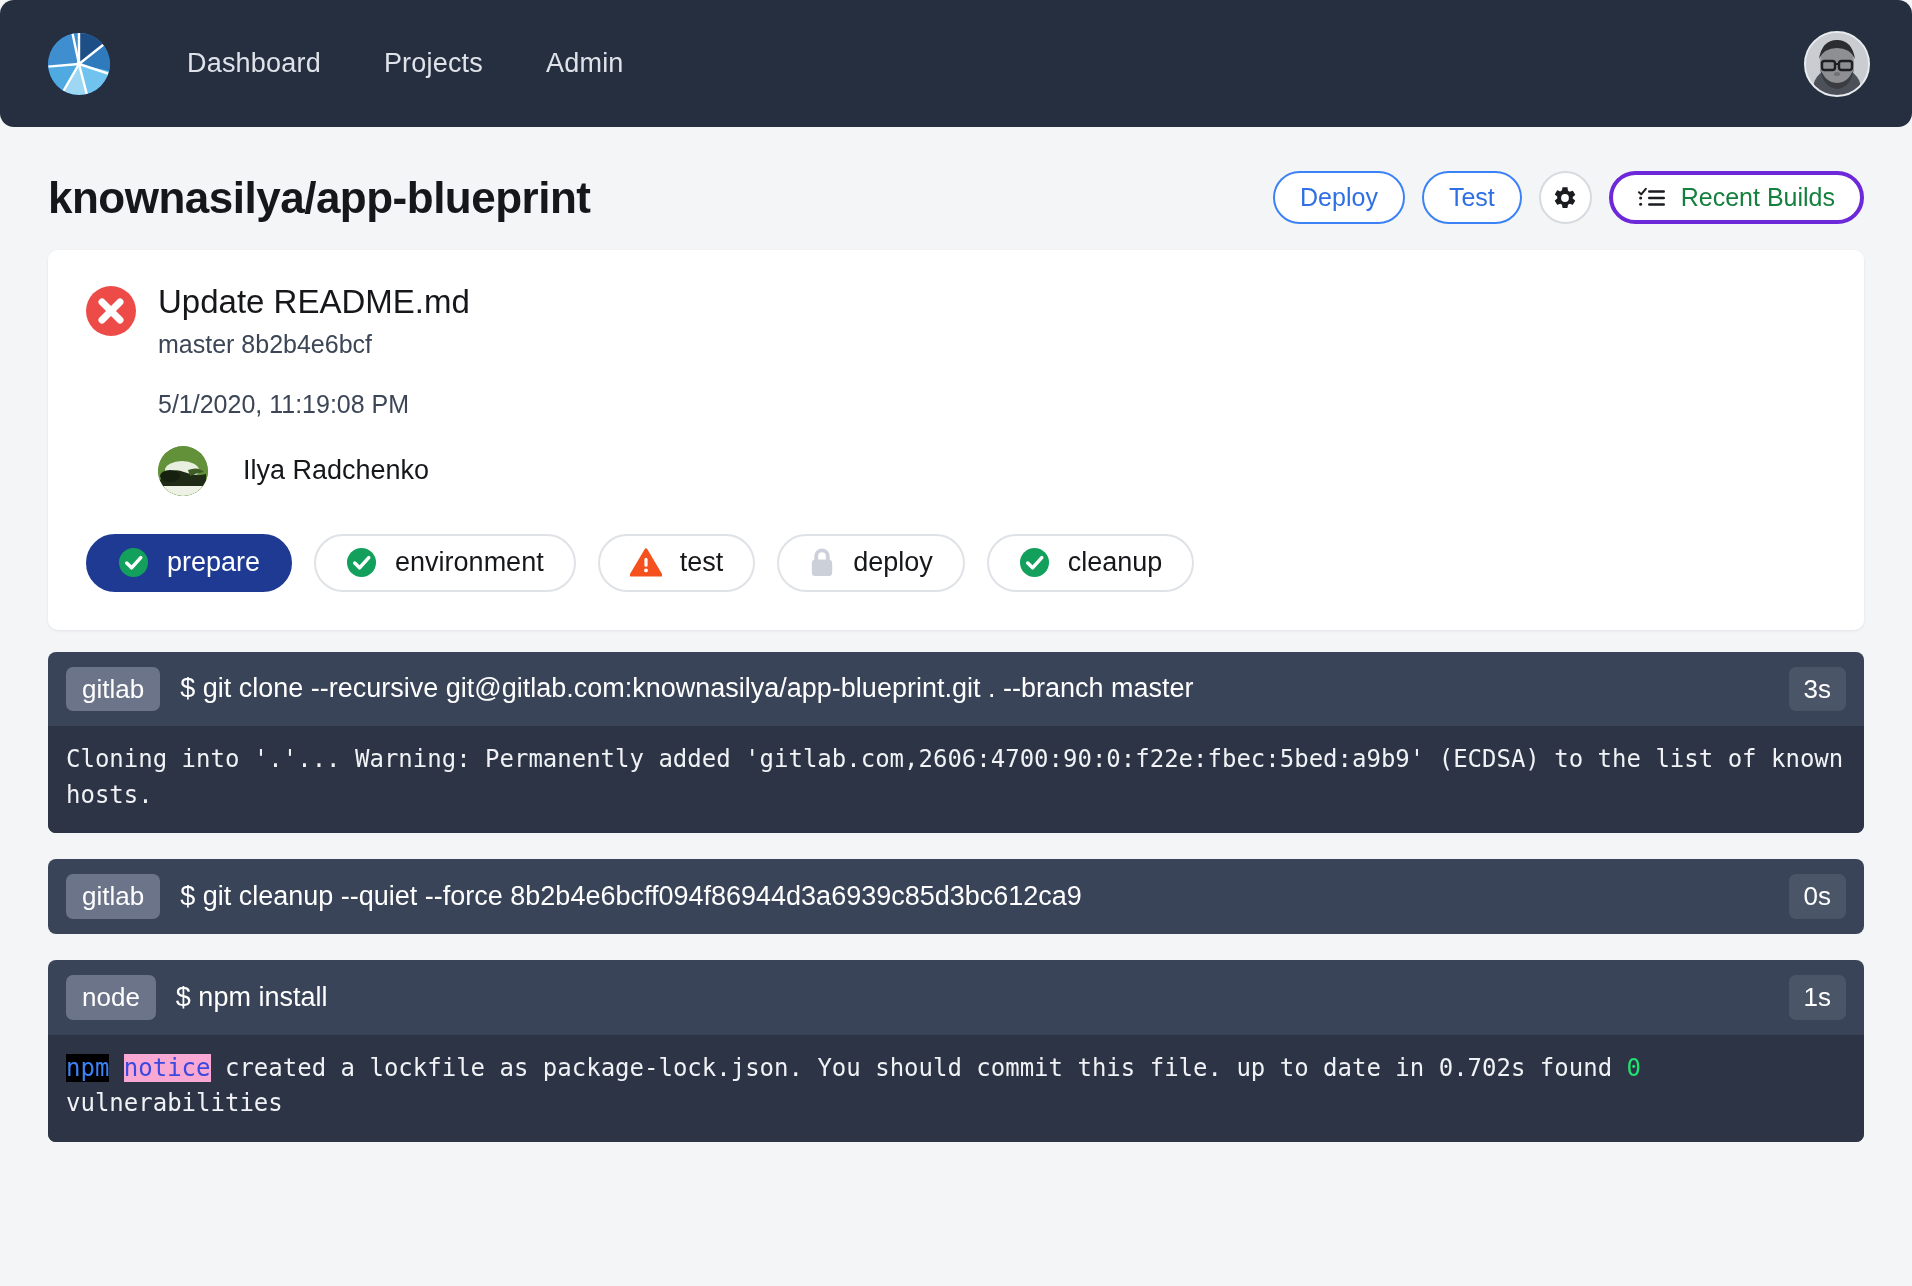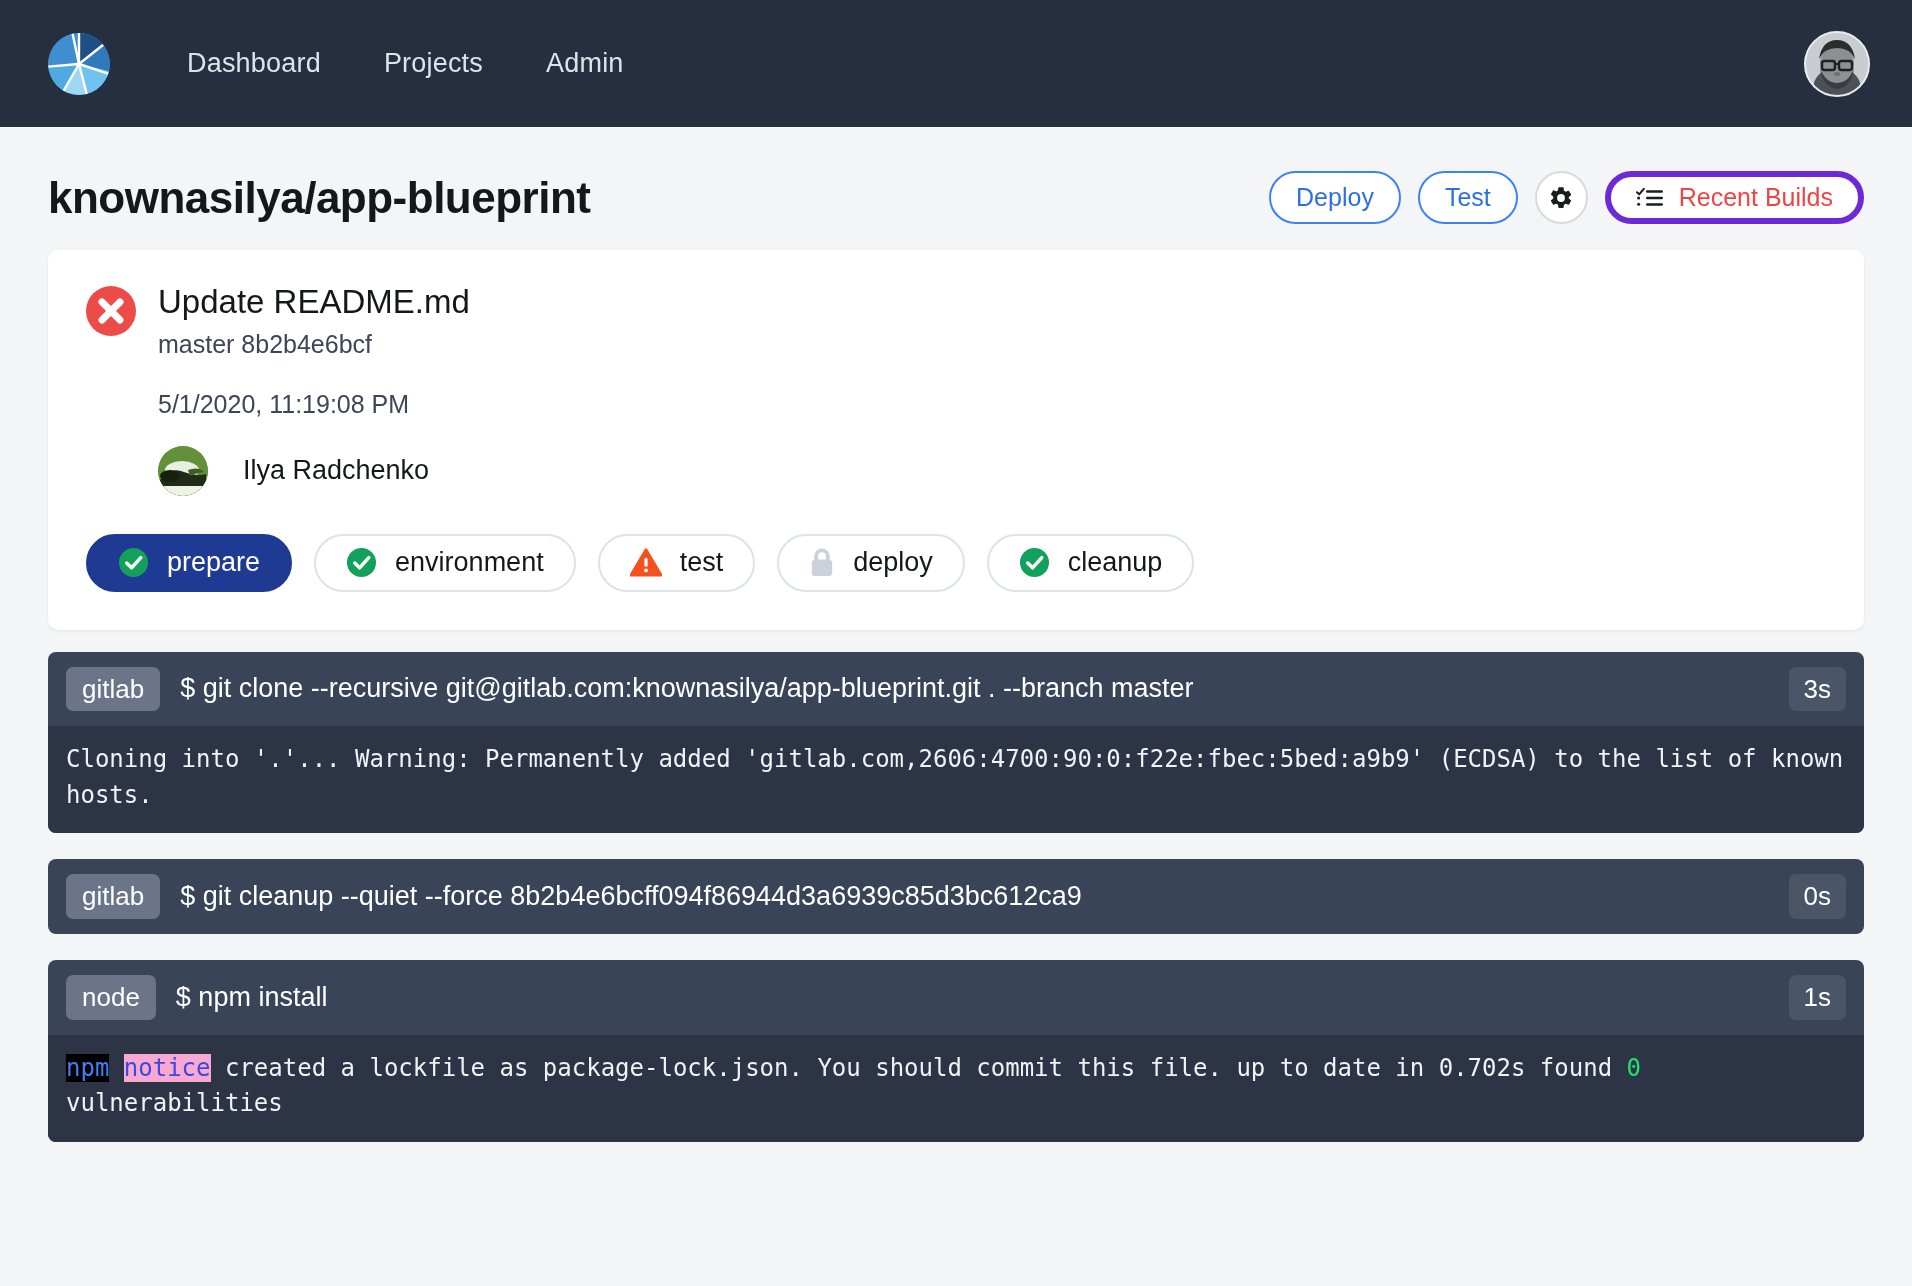--- a/index.html
+++ b/index.html
@@ -12,20 +12,21 @@
     -webkit-font-smoothing: antialiased;
   }
 
   
   .navbar {
     height: 127px;
     background: #262f40;
     display: flex;
     align-items: center;
     padding: 0 42px 0 48px;
+    border-radius: 14px;
   }
   .brand-logo {
     width: 62px; height: 62px;
     border-radius: 50%;
     overflow: hidden;
     flex: none;
     margin-right: 77px;
     background: #2f6fad;
   }
   .brand-logo svg { display: block; }
@@ -93,22 +94,22 @@
     border: 2px solid #3b82f6;
     color: #2f6fe4;
     padding: 0 25px;
   }
   .btn-icon {
     width: 53px;
     border: 2px solid #d7dade;
     padding: 0;
   }
   .btn-outline-default {
-    border: 6px solid #6d28d9;
-    color: #ef4444;
+    border: 4px solid #6d28d9;
+    color: #15803d;
     padding: 0 25px;
     gap: 15px;
   }
   .btn svg { display: block; }
 
   
   .card {
     background: #ffffff;
     border-radius: 10px;
     padding: 32px 38px 38px 38px;

